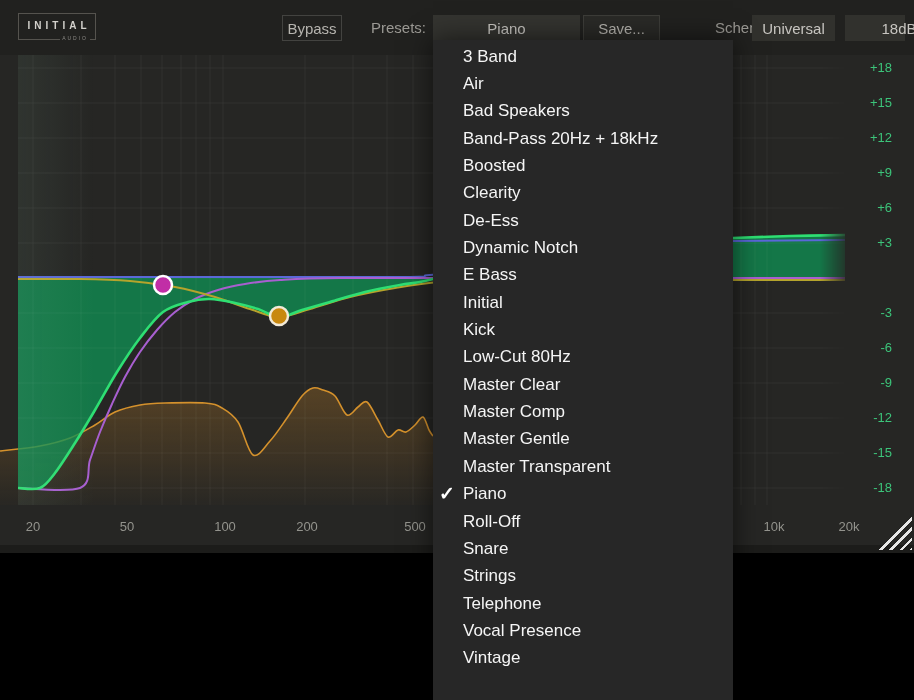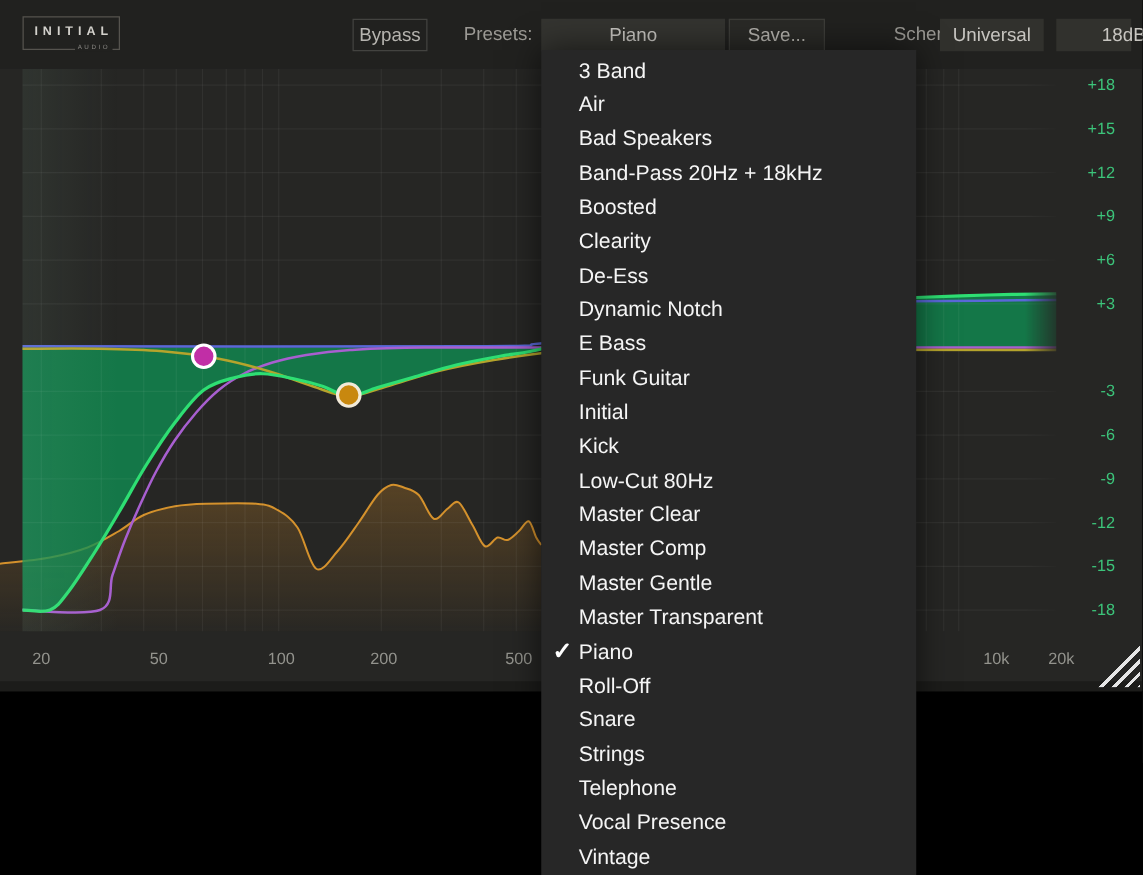--- a/index.html
+++ b/index.html
@@ -28,21 +28,21 @@
   #range-btn{left:845px;width:60px;background:#31312d;color:#c7c5c0;padding-left:48px;}
   
   #plot{position:absolute;left:0;top:55px;}
   .db-label{position:absolute;right:22px;width:40px;text-align:right;font-size:13px;color:#3cc47a;}
   .freq-label{position:absolute;top:519px;transform:translateX(-50%);font-size:13px;color:#93938d;}
   #resize-handle{position:absolute;right:2px;bottom:3px;width:38px;height:36px;
     background:repeating-linear-gradient(135deg,#e6e6e6 0 2.5px,transparent 2.5px 7.2px);
     clip-path:polygon(100% 0,100% 100%,0 100%);}
   
   #preset-menu{position:absolute;left:433px;top:40px;width:300px;height:660px;background:#272727;
-    box-shadow:0 0 26px rgba(0,0,0,0.6);padding-top:3px;box-sizing:border-box;z-index:10;text-align:center;}
+    box-shadow:0 0 26px rgba(0,0,0,0.6);padding-top:3px;box-sizing:border-box;z-index:10;}
   .menu-item{position:relative;height:27.35px;display:flex;align-items:center;
     padding-left:30px;font-size:17px;color:#f5f5f5;cursor:default;}
   .menu-item .check{position:absolute;left:6px;top:1px;width:22px;font-size:19px;font-weight:bold;color:#ffffff;}
 </style>
 </head>
 <body>
 
 <div id="stage">
   <div id="window">
 
@@ -150,21 +150,21 @@
       <span class="db-label" style="top:445px">-15</span>
       <span class="db-label" style="top:480px">-18</span>
     </div>
 
     <div>
       <span class="freq-label" style="left:33px">20</span>
       <span class="freq-label" style="left:127px">50</span>
       <span class="freq-label" style="left:225px">100</span>
       <span class="freq-label" style="left:307px">200</span>
       <span class="freq-label" style="left:415px">500</span>
-      <span class="freq-label" style="left:797px">10k</span>
+      <span class="freq-label" style="left:774px">10k</span>
       <span class="freq-label" style="left:849px">20k</span>
     </div>
 
     <div id="window-bottom-edge"></div>
     <div id="resize-handle"></div>
   </div>
 
   <div id="preset-menu">
     <div class="menu-item">
         <span>3 Band</span>
@@ -187,23 +187,20 @@
     <div class="menu-item">
         <span>De-Ess</span>
       </div>
     <div class="menu-item">
         <span>Dynamic Notch</span>
       </div>
     <div class="menu-item">
         <span>E Bass</span>
       </div>
     <div class="menu-item">
-        <span>Funk Guitar</span>
-      </div>
-    <div class="menu-item">
         <span>Initial</span>
       </div>
     <div class="menu-item">
         <span>Kick</span>
       </div>
     <div class="menu-item">
         <span>Low-Cut 80Hz</span>
       </div>
     <div class="menu-item">
         <span>Master Clear</span>

